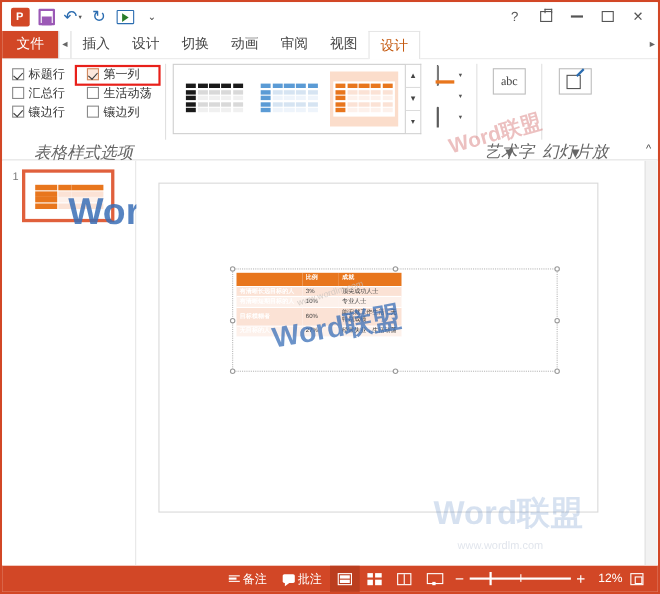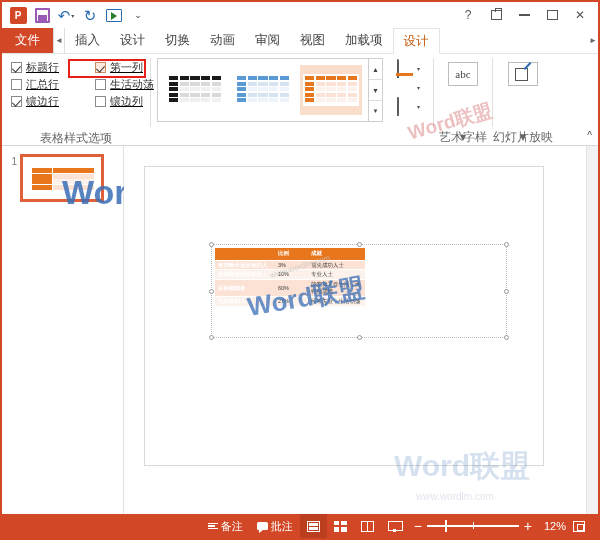--- a/index.html
+++ b/index.html
@@ -114,30 +114,30 @@
   .ribbon {
     height: 92px; flex: 0 0 92px;
     background: #fff;
     border-bottom: 1px solid #d6d6d6;
     display: flex; align-items: stretch;
     position: relative;
   }
   .group { display: flex; flex-direction: column; position: relative; }
   .group-body { flex: 1; display: flex; align-items: flex-start; padding: 4px 4px 0; }
   .group-label {
-    font-size: 12px; color: #666; text-align: center;
-    padding-bottom: 3px; height: 15px;
+    font-size: 15px; color: #666; text-align: center;
+    padding-bottom: 3px; height: 15px; font-style: italic;
   }
   .group-sep { width: 1px; background: #e0e0e0; margin: 4px 0 18px; }
 
   
   .g-opts { width: 148px; }
   .cbgrid {
     display: grid; grid-template-columns: 68px 76px;
-    gap: 2px 16px; padding: 2px 0 0 5px; text-decoration: underline;
+    gap: 2px 0; padding: 2px 0 0 5px;
   }
   .cbrow { display: flex; align-items: center; gap: 4px; }
   .cbox {
     width: 11px; height: 11px; border: 1px solid #8a8a8a; background: #fff;
     position: relative; flex: 0 0 11px;
   }
   .cbox.checked::after {
     content: "";
     position: absolute; left: 2px; top: 1px;
     width: 4px; height: 7px;
@@ -435,21 +435,20 @@
 
   <div class="tabbar">
     <div class="tab-file">文件</div>
     <div class="tab-scroll">◄</div>
     <div class="tab">插入</div>
     <div class="tab">设计</div>
     <div class="tab">切换</div>
     <div class="tab">动画</div>
     <div class="tab">审阅</div>
     <div class="tab">视图</div>
-    <div class="tab">加载项</div>
     <div class="tab active">设计</div>
     <div class="tab-scroll-r">►</div>
   </div>
 
   <div class="ribbon">
 
     <div class="group g-opts">
       <div class="group-body">
         <div class="cbgrid">
           <div class="cbrow">

